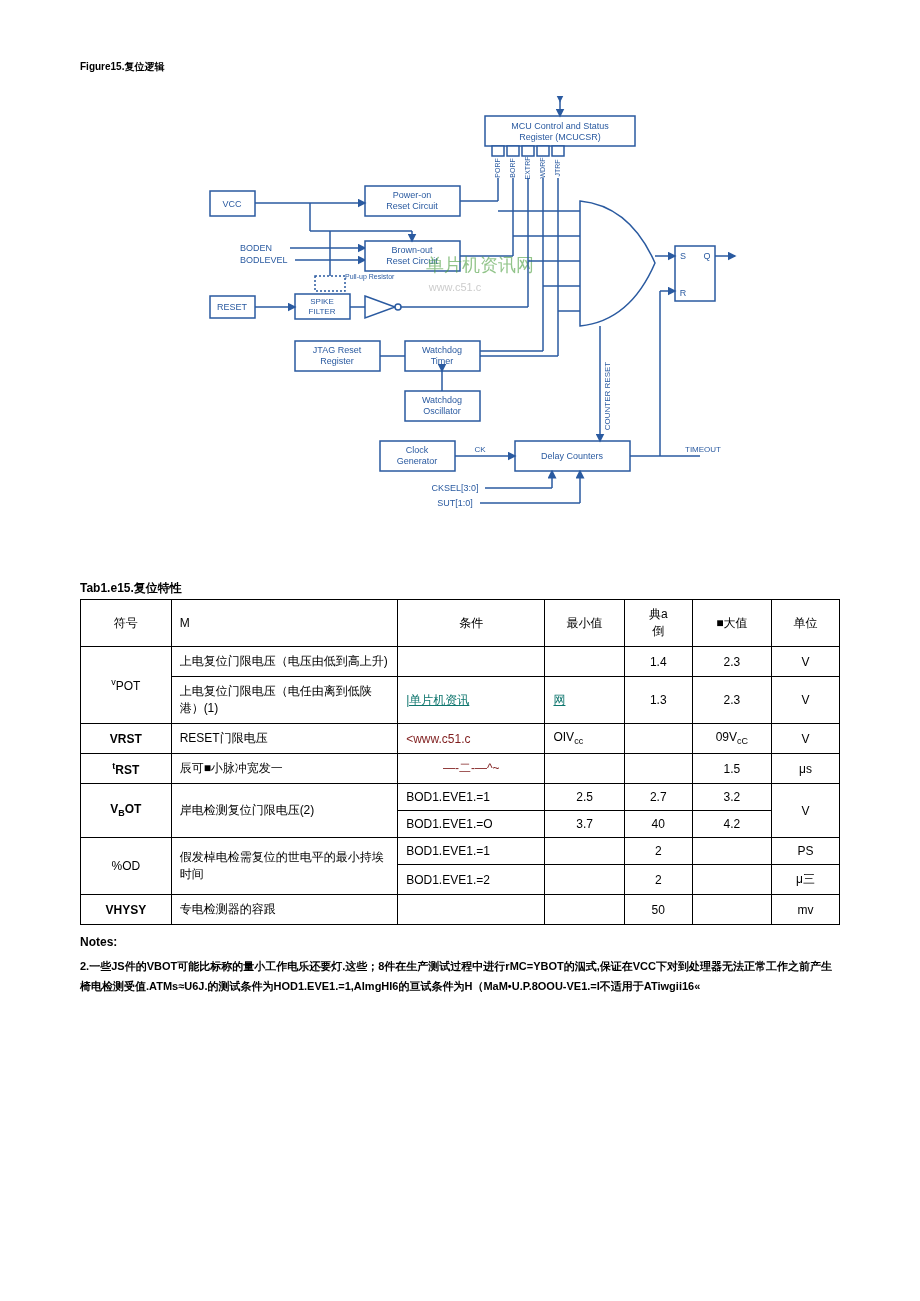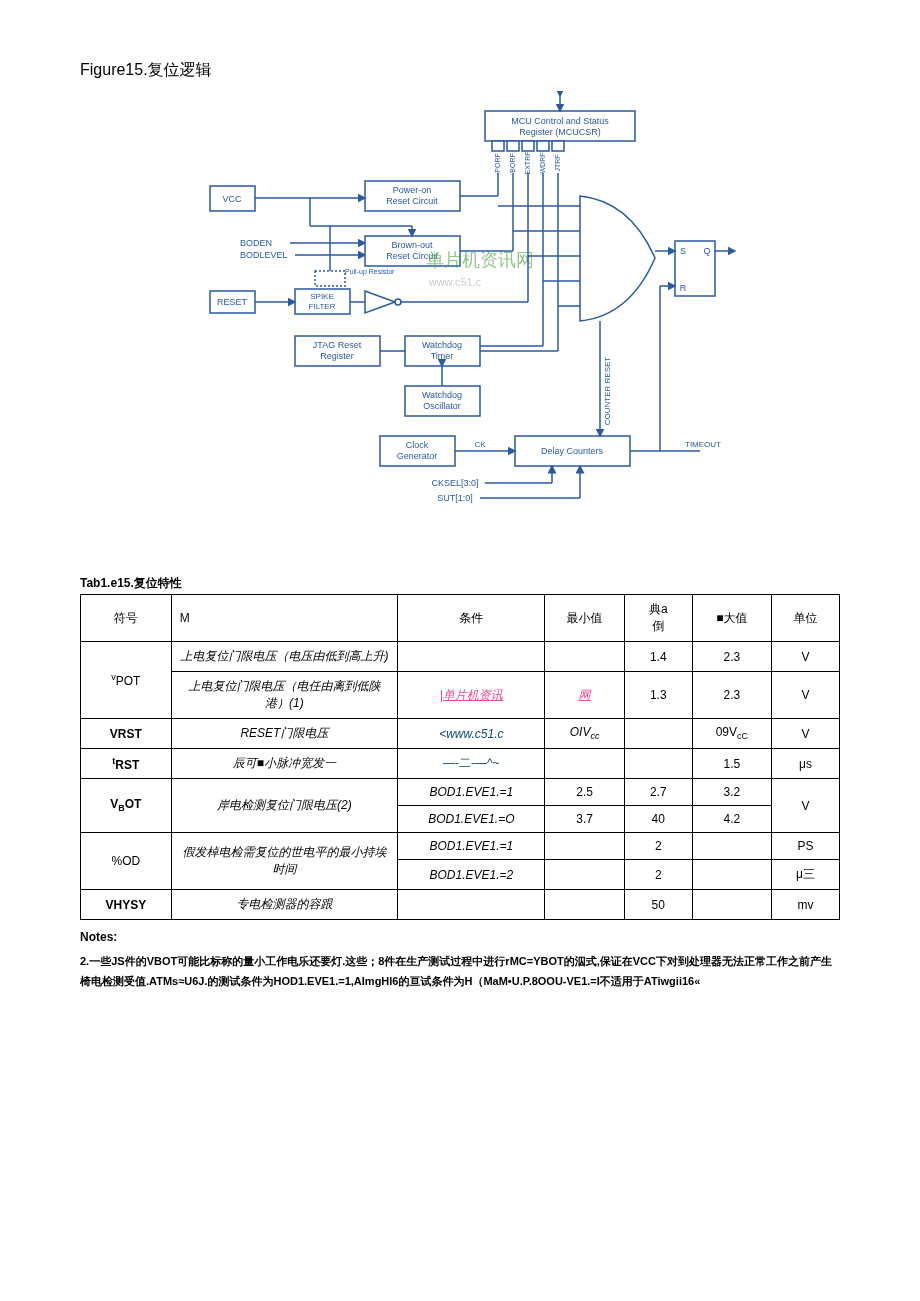--- a/index.html
+++ b/index.html
@@ -2,41 +2,41 @@
 <html><head>
   <meta charset="utf-8">
   <style>
     * { box-sizing: border-box; margin: 0; padding: 0; }
     body {
       font-family: Arial, "Microsoft YaHei", sans-serif;
       background: #fff;
       padding: 60px 80px;
       width: 920px;
     }
-    .figure-title { font-weight: normal; font-size: 16px; margin-bottom: 10px; }
+    .figure-title { font-weight: bold; font-size: 10px; margin-bottom: 22px; }
     .diagram-container { text-align: center; margin-bottom: 50px; }
     .diagram-label { font-size: 11px; margin-bottom: 5px; display: block; margin-left: 100px; }
     .diagram { display: inline-block; width: 560px; position: relative; }
     svg.block-diagram { width: 560px; height: 430px; }
     .block-box { fill: #fff; stroke: #2a5aa0; stroke-width: 1.5; }
     .block-text { font-size: 9px; fill: #2a5aa0; text-anchor: middle; }
     .conn-line { stroke: #2a5aa0; stroke-width: 1.5; fill: none; }
     .arrow { fill: #2a5aa0; }
     .watermark { font-size: 18px; fill: #4a9e3e; opacity: 0.6; text-anchor: middle; font-family: "Microsoft YaHei"; }
     .watermark2 { font-size: 11px; fill: #aaa; opacity: 0.6; text-anchor: middle; }
 
     .table-title { font-weight: bold; font-size: 12px; margin-bottom: 2px; }
     table.spec { border-collapse: collapse; width: 100%; font-size: 12px; }
     table.spec th, table.spec td { border: 1px solid #000; padding: 6px 8px; text-align: center; vertical-align: middle; }
     table.spec th { font-weight: normal; }
-    table.spec td.left { text-align: center; font-style: italic; }
+    table.spec td.left { text-align: left; }
     .sub { font-size: 9px; vertical-align: sub; }
     .sup { font-size: 9px; vertical-align: super; }
-    .link { color: #ec4899; text-decoration: underline; }
-    .gray { color: #0c4a6e; }
+    .link { color: #0f766e; text-decoration: underline; }
+    .gray { color: #7f1d1d; }
 
     .notes { margin-top: 10px; font-size: 11px; }
     .notes-heading { font-weight: bold; font-size: 12px; margin-bottom: 8px; }
     .note-line { margin-bottom: 4px; line-height: 1.8; }
     .note-body { font-weight: bold; line-height: 1.8; }
   </style>
 </head>
 <body>
 
 <div class="figure-title">Figure15.复位逻辑</div>

